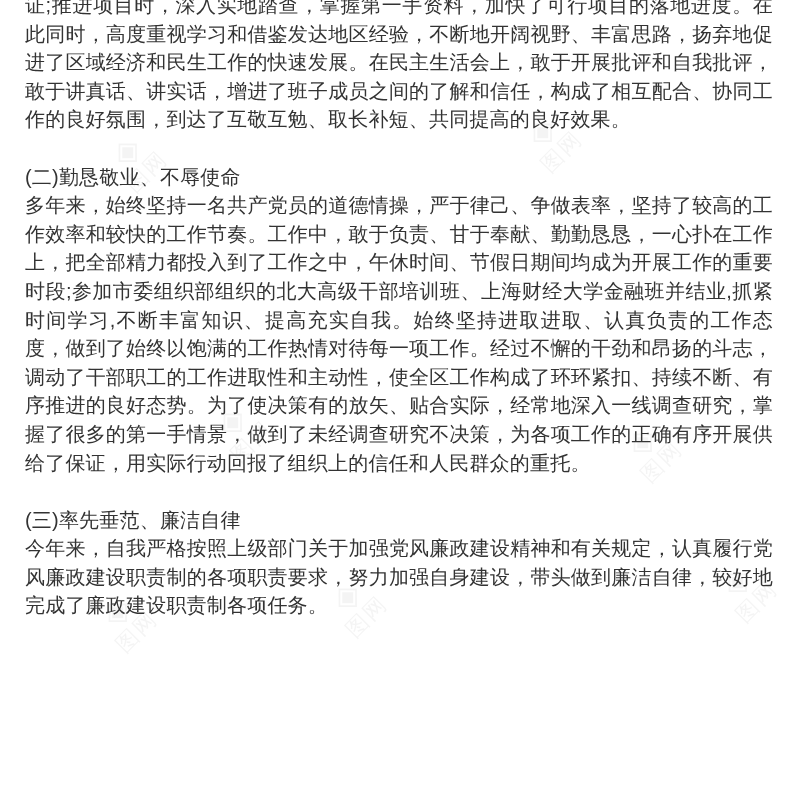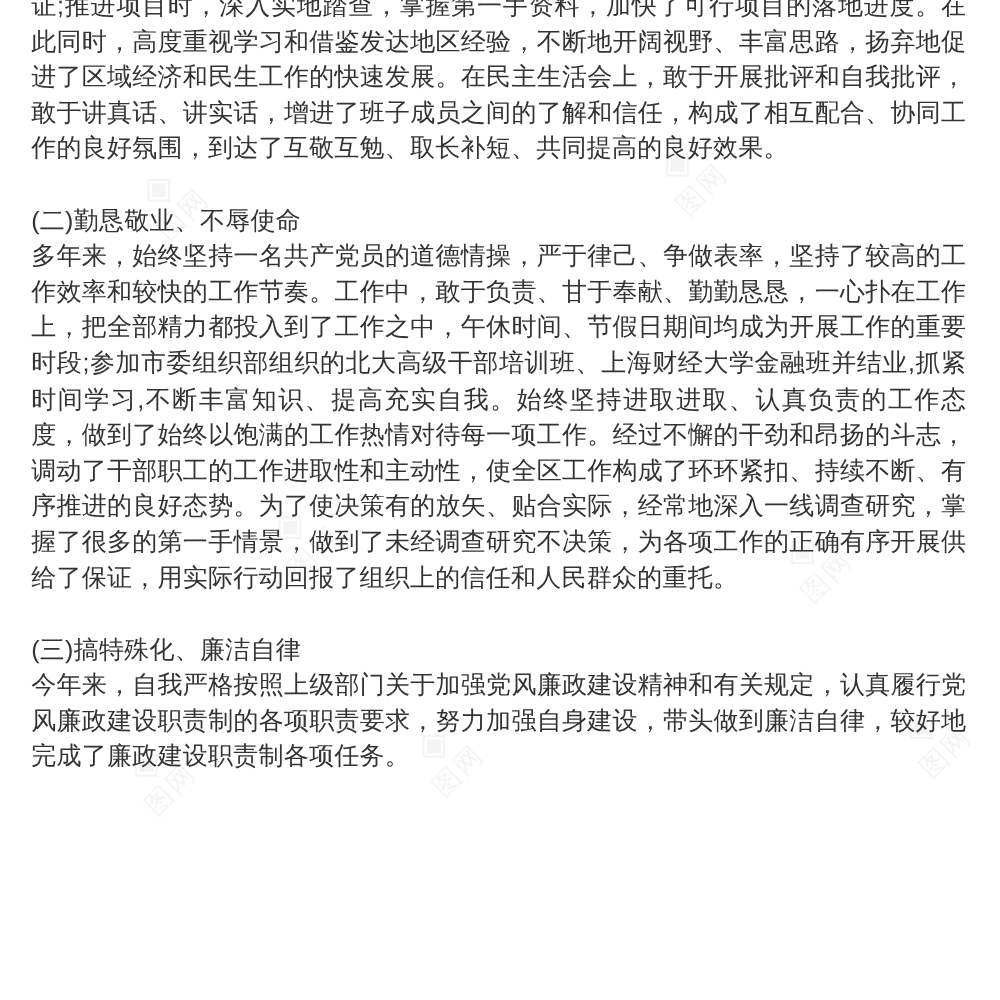--- a/index.html
+++ b/index.html
@@ -89,17 +89,17 @@
   </div>
   <div class="wm" style="left:720px; top:560px;">
     <span class="wm-logo">◈</span>
     <span class="wm-text">图网</span>
   </div>
 
   <div class="doc-content">
     <p class="gap-after">证;推进项目时，深入实地踏查，掌握第一手资料，加快了可行项目的落地进度。在此同时，高度重视学习和借鉴发达地区经验，不断地开阔视野、丰富思路，扬弃地促进了区域经济和民生工作的快速发展。在民主生活会上，敢于开展批评和自我批评，敢于讲真话、讲实话，增进了班子成员之间的了解和信任，构成了相互配合、协同工作的良好氛围，到达了互敬互勉、取长补短、共同提高的良好效果。</p>
     <p>(二)勤恳敬业、不辱使命</p>
     <p class="gap-after">多年来，始终坚持一名共产党员的道德情操，严于律己、争做表率，坚持了较高的工作效率和较快的工作节奏。工作中，敢于负责、甘于奉献、勤勤恳恳，一心扑在工作上，把全部精力都投入到了工作之中，午休时间、节假日期间均成为开展工作的重要时段;参加市委组织部组织的北大高级干部培训班、上海财经大学金融班并结业,抓紧时间学习,不断丰富知识、提高充实自我。始终坚持进取进取、认真负责的工作态度，做到了始终以饱满的工作热情对待每一项工作。经过不懈的干劲和昂扬的斗志，调动了干部职工的工作进取性和主动性，使全区工作构成了环环紧扣、持续不断、有序推进的良好态势。为了使决策有的放矢、贴合实际，经常地深入一线调查研究，掌握了很多的第一手情景，做到了未经调查研究不决策，为各项工作的正确有序开展供给了保证，用实际行动回报了组织上的信任和人民群众的重托。</p>
-    <p>(三)搞特殊化、廉洁自律</p>
+    <p>(三)率先垂范、廉洁自律</p>
     <p>今年来，自我严格按照上级部门关于加强党风廉政建设精神和有关规定，认真履行党风廉政建设职责制的各项职责要求，努力加强自身建设，带头做到廉洁自律，较好地完成了廉政建设职责制各项任务。</p>
   </div>
 
 </div>
 
 </body></html>

